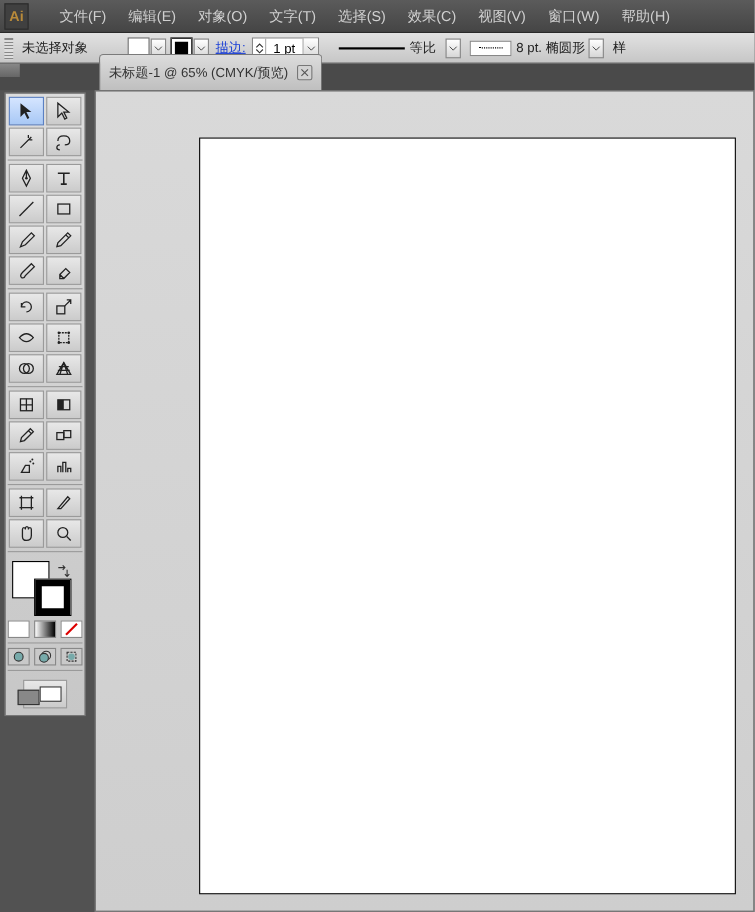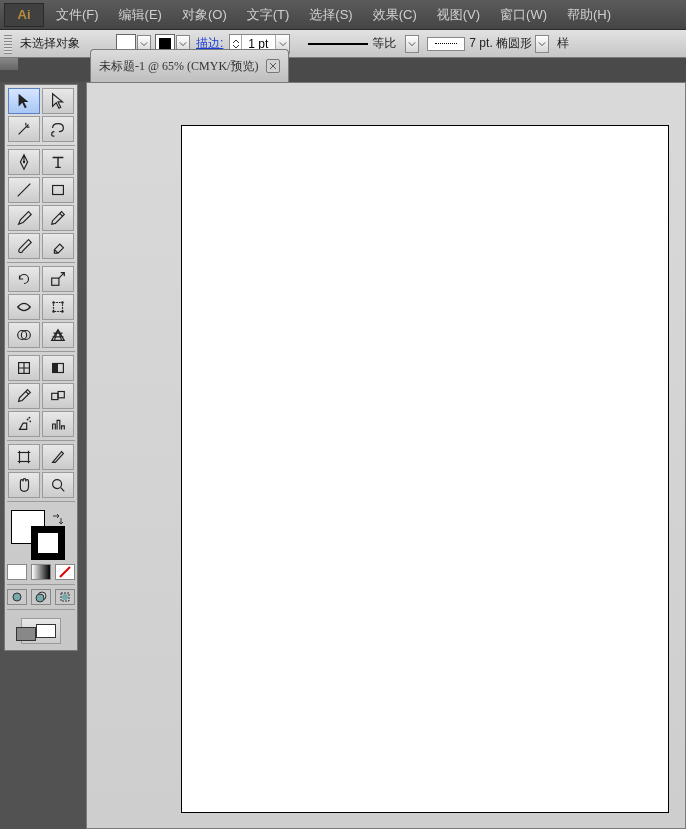--- a/index.html
+++ b/index.html
@@ -9,24 +9,24 @@
   .menubar {
     background: linear-gradient(#5b5b5b, #454545);
     height: 30px;
     display: flex;
     align-items: center;
     color: #d0d0d0;
     padding: 0 4px;
     border-bottom: 1px solid #2a2a2a;
   }
   .app-icon {
-    width: 40px; height: 24px;
+    width: 22px; height: 24px;
     display: flex; align-items: center; justify-content: center;
     background: #404040;
-    margin-right: 2px;
+    margin-right: 18px;
     font-weight: bold; color: #b88a3a; font-size: 13px;
     border: 1px solid #2a2a2a;
   }
   .menu-item {
     padding: 6px 10px;
     cursor: default;
     font-size: 13px;
     line-height: 30px;
   }
 
@@ -94,21 +94,20 @@
   }
   .doc-tab {
     background: linear-gradient(#dcdcdc,#bfbfbf);
     border: 1px solid #7a7a7a;
     border-bottom: none;
     border-radius: 4px 4px 0 0;
     height: 22px;
     display: flex; align-items: center;
     padding: 16px 8px;
     color: #333;
-    font-family: Liberation Serif, serif;
   }
   .doc-tab .close {
     width: 14px; height: 14px;
     border: 1px solid #777; border-radius: 2px;
     background: #d2d2d2;
     margin-left: 8px;
     display:flex; align-items:center; justify-content:center;
   }
 
   
@@ -255,21 +254,21 @@
   <span class="opt-label">等比</span>
   <span class="dd">
     <svg viewBox="0 0 10 10">
         <path d="M1 3 L5 7 L9 3" stroke="#333" fill="none"></path>
       </svg>
   </span>
 
   <span class="dash-preview">
       <span></span>
     </span>
-  <span class="opt-label" style="margin:0 2px 0 4px">7 pt. 椭圆形</span>
+  <span class="opt-label" style="margin:0 2px 0 4px">8 pt. 椭圆形</span>
   <span class="dd">
     <svg viewBox="0 0 10 10">
         <path d="M1 3 L5 7 L9 3" stroke="#333" fill="none"></path>
       </svg>
   </span>
 
   <span class="opt-label" style="margin-left:8px">样</span>
 </div>
 
 <div class="tabzone">

